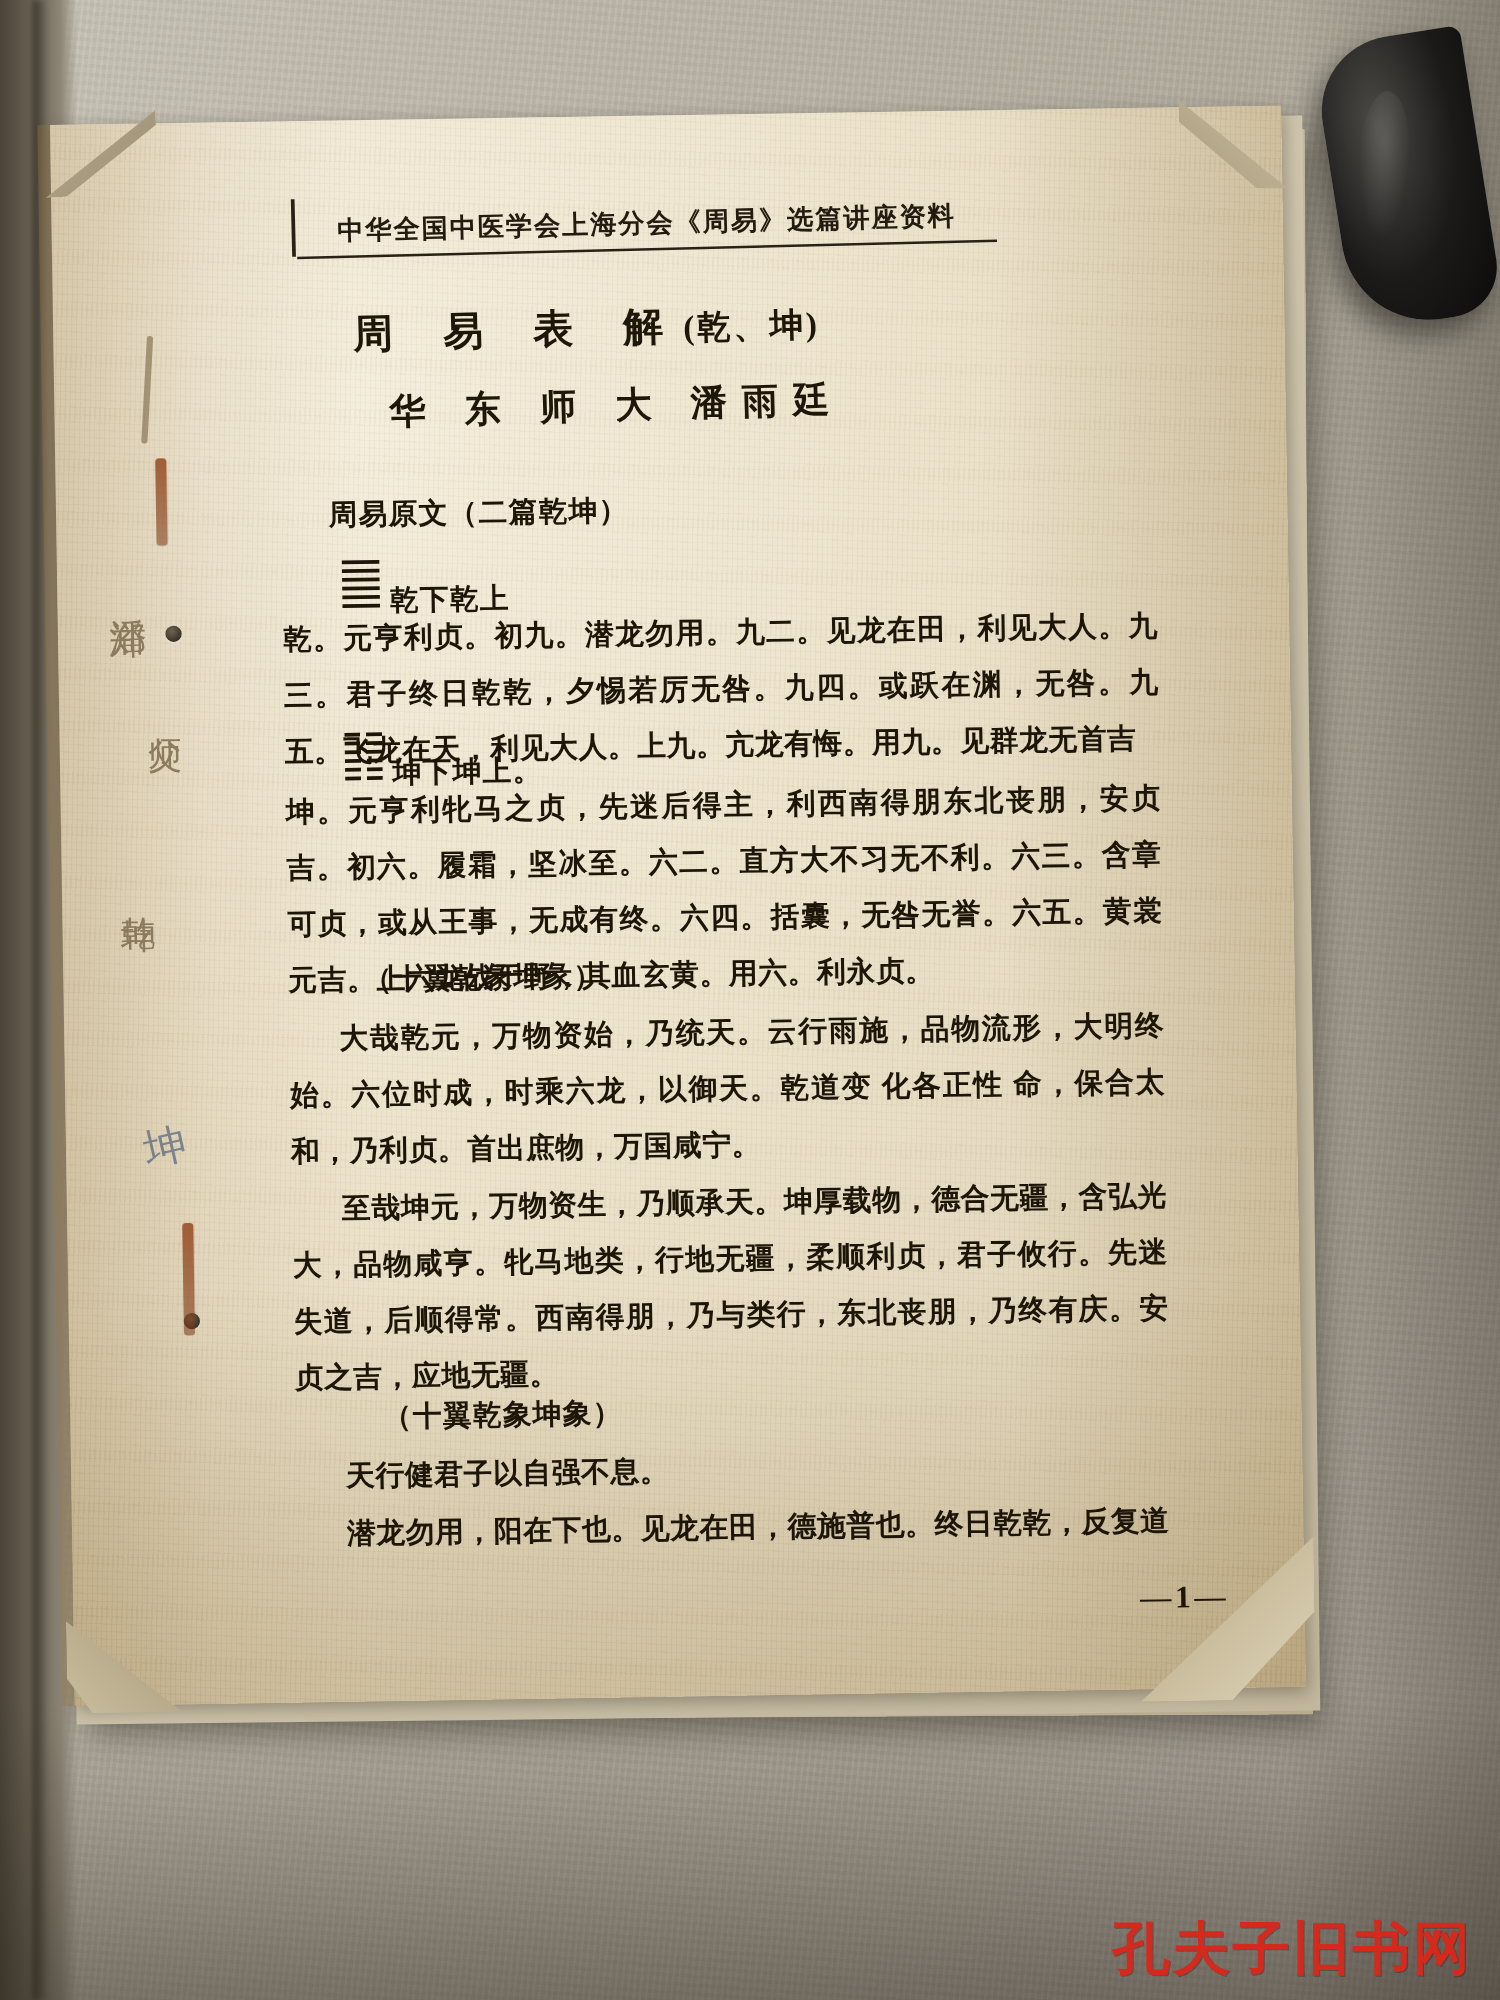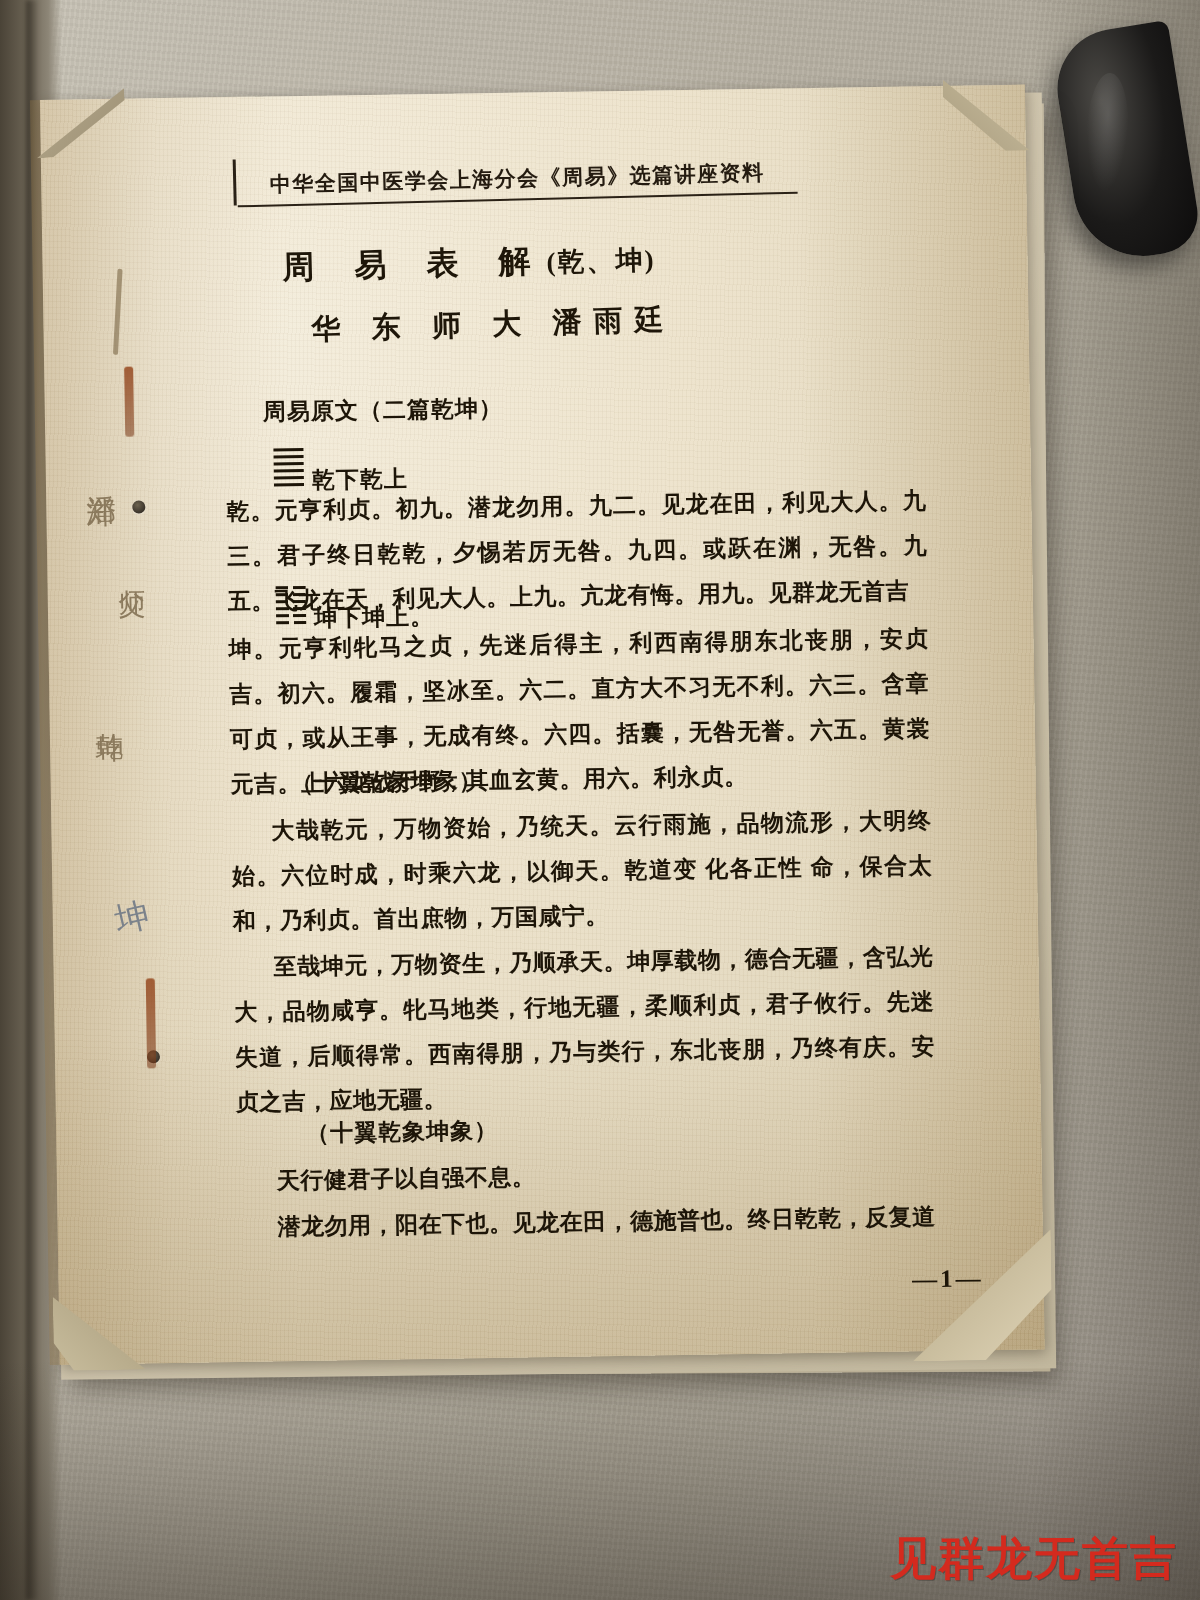--- a/index.html
+++ b/index.html
@@ -406,16 +406,16 @@
         <div class="body-block" style="left:180px; top:1062px; width:700px; text-indent:40px;">天行健君子以自强不息。</div>
 
         <div class="body-block" style="left:180px; top:1108px; width:700px; text-indent:40px;">潜龙勿用，阳在下也。见龙在田，德施普也。终日乾乾，反复道</div>
 
         <div class="page-number">—1—</div>
       </div>
     </div>
   </div>
 
   <div class="watermark">
-    <div class="wm-cn">见群龙无首吉</div>
+    <div class="wm-cn">孔夫子旧书网</div>
   </div>
 
 </div>
 
 </body></html>

